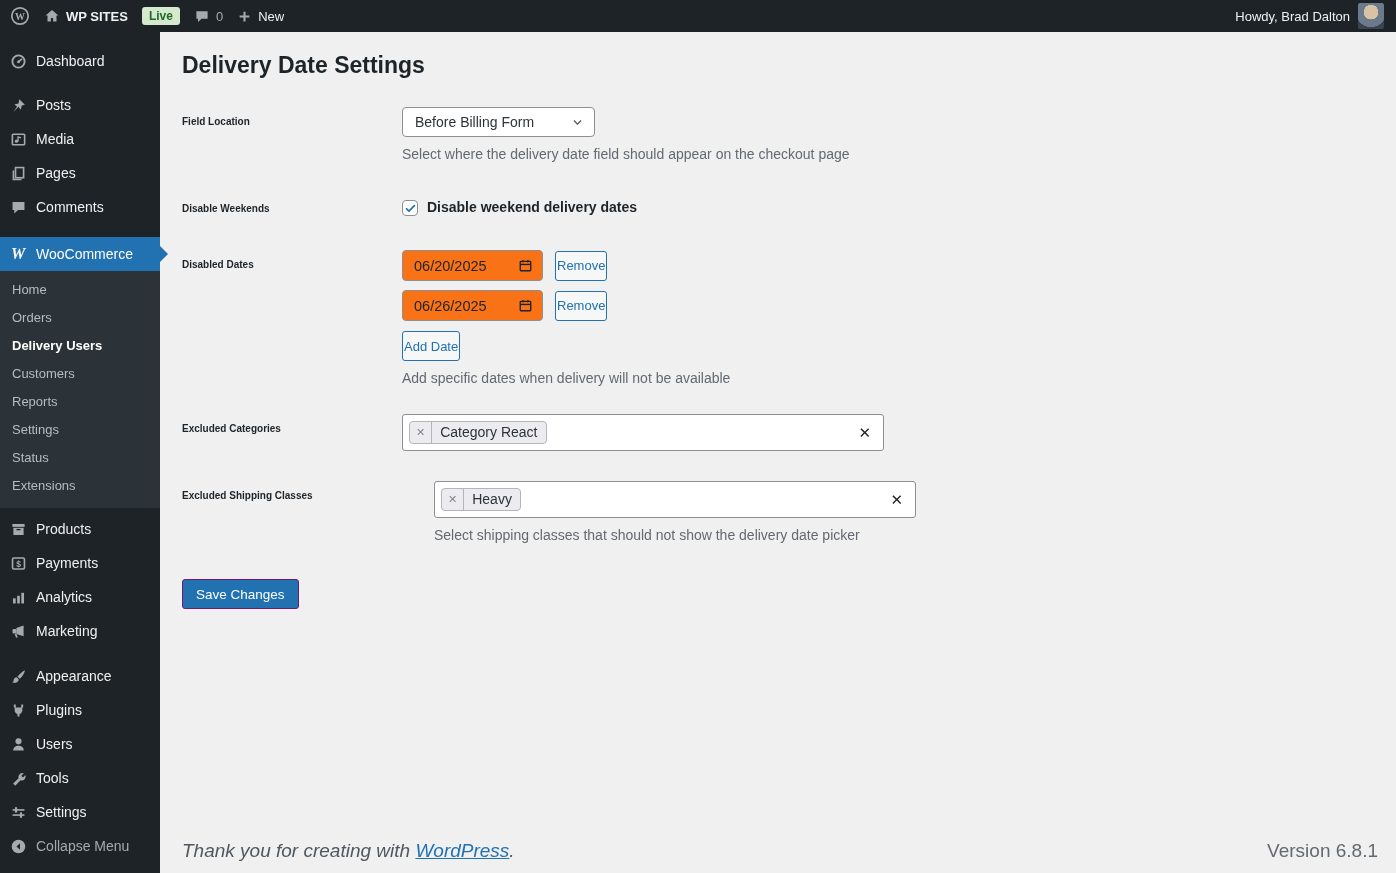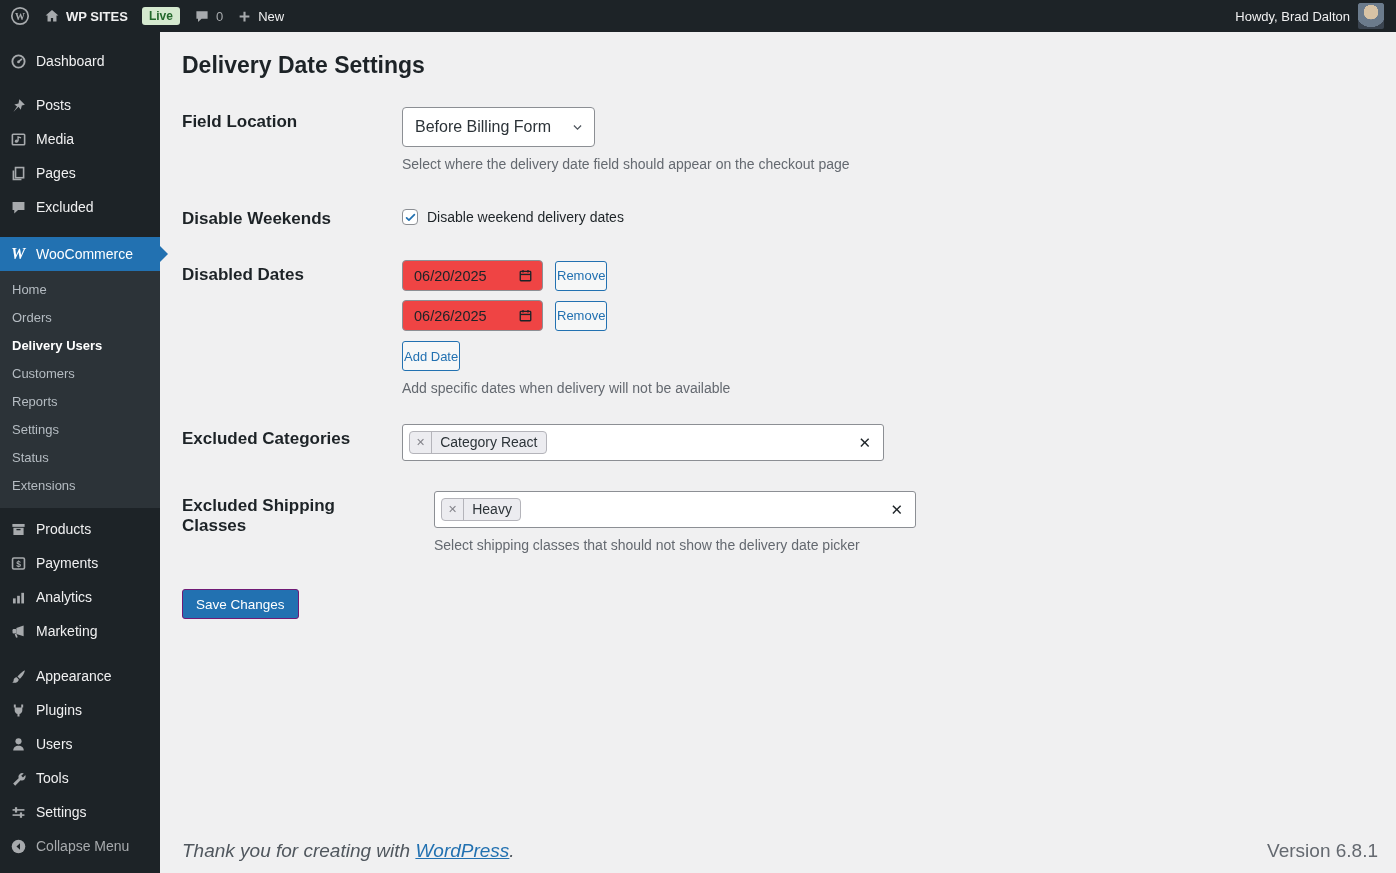--- a/index.html
+++ b/index.html
@@ -40,36 +40,36 @@
   
   .content { position:absolute; top:32px; left:160px; right:0; bottom:0; background:#f0f0f1; padding:18px 20px 0 22px; }
   h1.page-title { font-size:23px; font-weight:600; color:#1d2327; line-height:30px; }
   .form-table { margin-top:27px; }
   .form-row { display:flex; align-items:flex-start; }
   .form-row.r1 { margin-bottom:36px; }
   .form-row.r2 { margin-bottom:31px; }
   .form-row.r3 { margin-bottom:27px; }
   .form-row.r4 { margin-bottom:30px; }
   .form-row.r5 { margin-bottom:35px;gap:32px; }
-  .row-label { width:220px; flex:0 0 220px; font-size:17px; font-weight:700; color:#1d2327; padding-top:5px; line-height:20px; }
+  .row-label { width:220px; flex:0 0 220px; font-size:10px; font-weight:700; color:#1d2327; padding-top:5px; line-height:20px; }
   .form-row.r2 .row-label { padding-top:0; }
   .row-field { flex:1; }
   .help-text { margin-top:8px; font-size:14px; color:#646970; line-height:18px; }
 
-  .wp-select { width:193px; height:40px; background:#fff; border:1px solid #8c8f94; border-radius:4px;
+  .wp-select { width:193px; height:30px; background:#fff; border:1px solid #8c8f94; border-radius:4px;
                display:flex; align-items:center; justify-content:space-between; padding:0 10px 0 12px;
-               font-size:16px; color:#2c3338; cursor:pointer; }
-
-  .cb-row { display:flex; align-items:flex-start; }
+               font-size:14px; color:#2c3338; cursor:pointer; }
+
+  .cb-row { display:flex; align-items:flex-end;font-weight:bold; }
   .checkbox { width:16px; height:16px; background:#fff; border:1px solid #8c8f94; border-radius:4px;
               display:inline-flex; align-items:center; justify-content:center; cursor:pointer; }
   .cb-label { margin-left:9px; font-size:14px; color:#1d2327; line-height:17px; }
 
   .date-row { display:flex; align-items:center; margin-bottom:9px; }
-  .date-input { width:141px; height:31px; background:#ef4444; border:1px solid #8c8f94; border-radius:4px;
+  .date-input { width:141px; height:31px; background:#f97316; border:1px solid #8c8f94; border-radius:4px;
                 display:flex; align-items:center; justify-content:space-between; padding:0 9px 0 11px; cursor:pointer; }
   .date-input input { border:0; outline:0; width:86px; font-size:14.5px; color:#1d2327; font-family:inherit; background:transparent; }
   .btn-secondary { margin-left:12px; height:30px; padding:0 1px; background:#f6f7f7; border:1px solid #2271b1;
                    border-radius:3px; color:#2271b1; font-size:13px; font-family:inherit; cursor:pointer; }
   .btn-add { margin-left:0; margin-top:1px; }
 
   .tag-field { width:482px; min-height:37px; background:#fff; border:1px solid #8c8f94; border-radius:3px;
                display:flex; align-items:center; padding:0 12px 0 6px; }
   .tag { display:flex; align-items:center; height:23px; background:#ececf0; border:1px solid #b4b4ba;
          border-radius:4px; overflow:hidden; font-size:14px; color:#2c3338; }
@@ -162,21 +162,21 @@
         </svg>
       </span>
     <span>Pages</span>
   </div>
   <div class="menu-item">
     <span class="mi-icon">
         <svg width="17" height="17" viewBox="0 0 20 20">
           <path d="M3 3.5h14v9.5H9.5L5 17v-4H3z" fill="currentColor"></path>
         </svg>
       </span>
-    <span>Excluded</span>
+    <span>Comments</span>
   </div>
 
   <div class="menu-item active" style="margin-top:13px;">
     <span class="mi-icon woo-w">W</span>
     <span>WooCommerce</span>
   </div>
   <div class="submenu">
     <div class="sub-item">Home</div>
     <div class="sub-item">Orders</div>
     <div class="sub-item current">Delivery Users</div>

